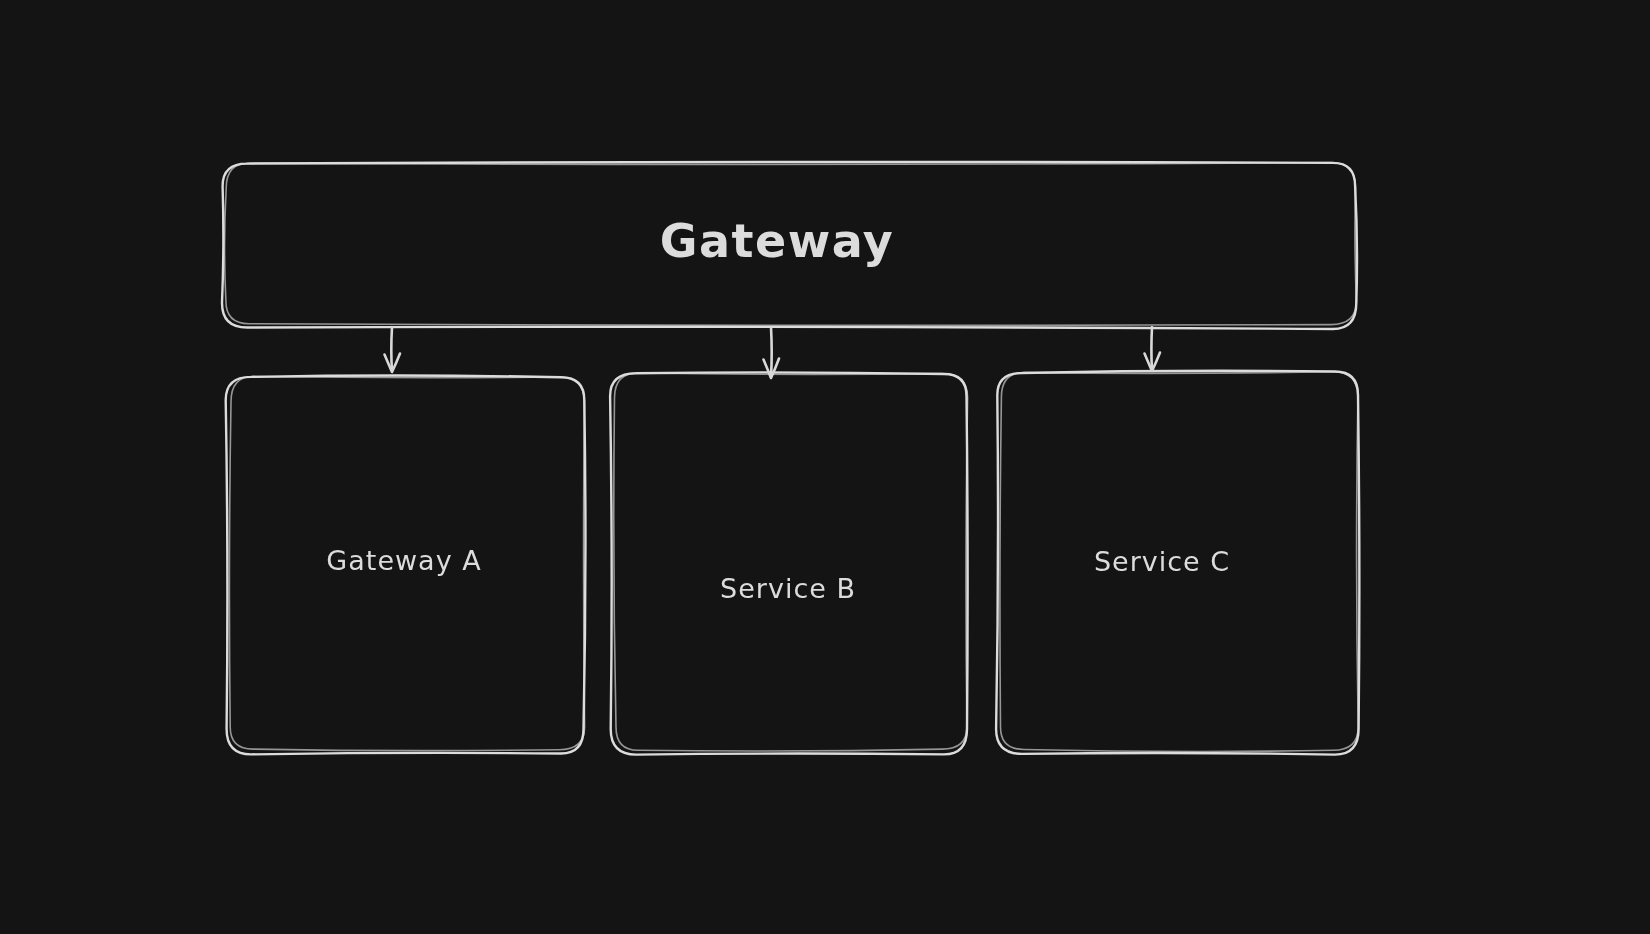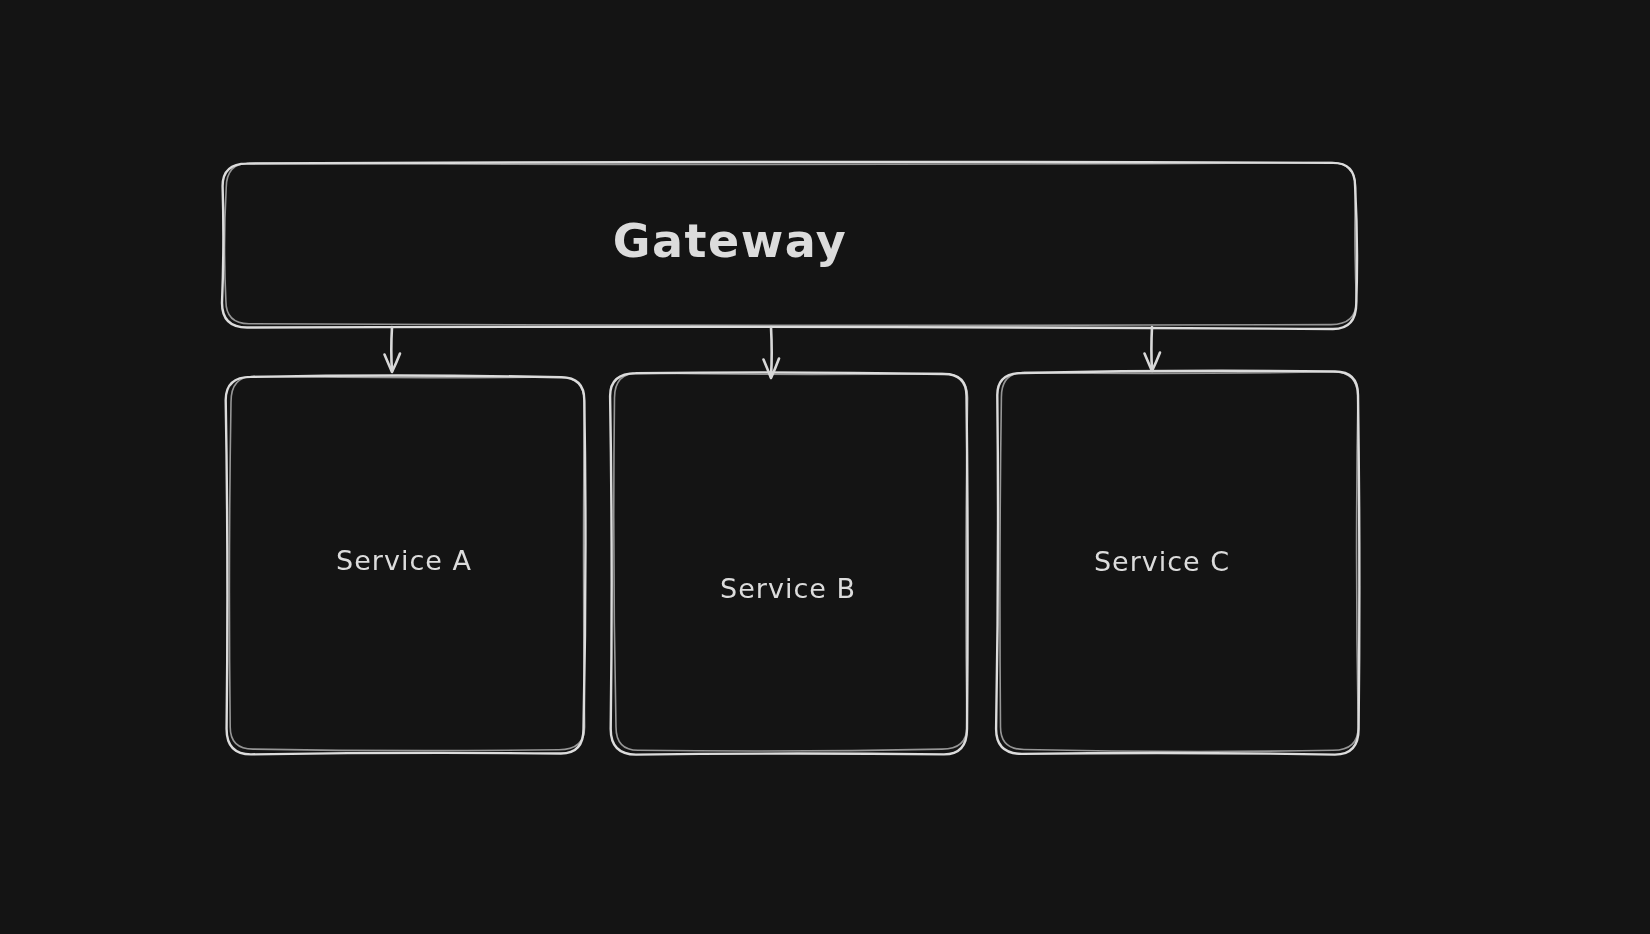--- a/index.html
+++ b/index.html
@@ -95,21 +95,21 @@
       <path class="arrow-stroke" d="M 771 327 Q 772.4 353 771 377"></path>
       <path class="arrow-stroke" d="M 763.5 359.5 Q 767.5 369 771 378 Q 775.5 368 779 358.5"></path>
     </g>
 
     <g>
       <path class="arrow-stroke" d="M 1152 327 Q 1150.8 350 1152 370"></path>
       <path class="arrow-stroke" d="M 1144.5 353.5 Q 1148.5 363 1152 371 Q 1156.5 361.5 1160 352.5"></path>
     </g>
   </svg>
 
-  <div class="label title" style="left:730px; top:241px;">Gateway</div>
+  <div class="label title" style="left:777px; top:241px;">Gateway</div>
 
-  <div class="label svc" style="left:404px; top:560px;">Service A</div>
+  <div class="label svc" style="left:404px; top:560px;">Gateway A</div>
 
   <div class="label svc" style="left:788px; top:560px;margin-top:28px;">Service B</div>
 
   <div class="label svc" style="left:1162px; top:561px;">Service C</div>
 
 </div>
 
 </body></html>

